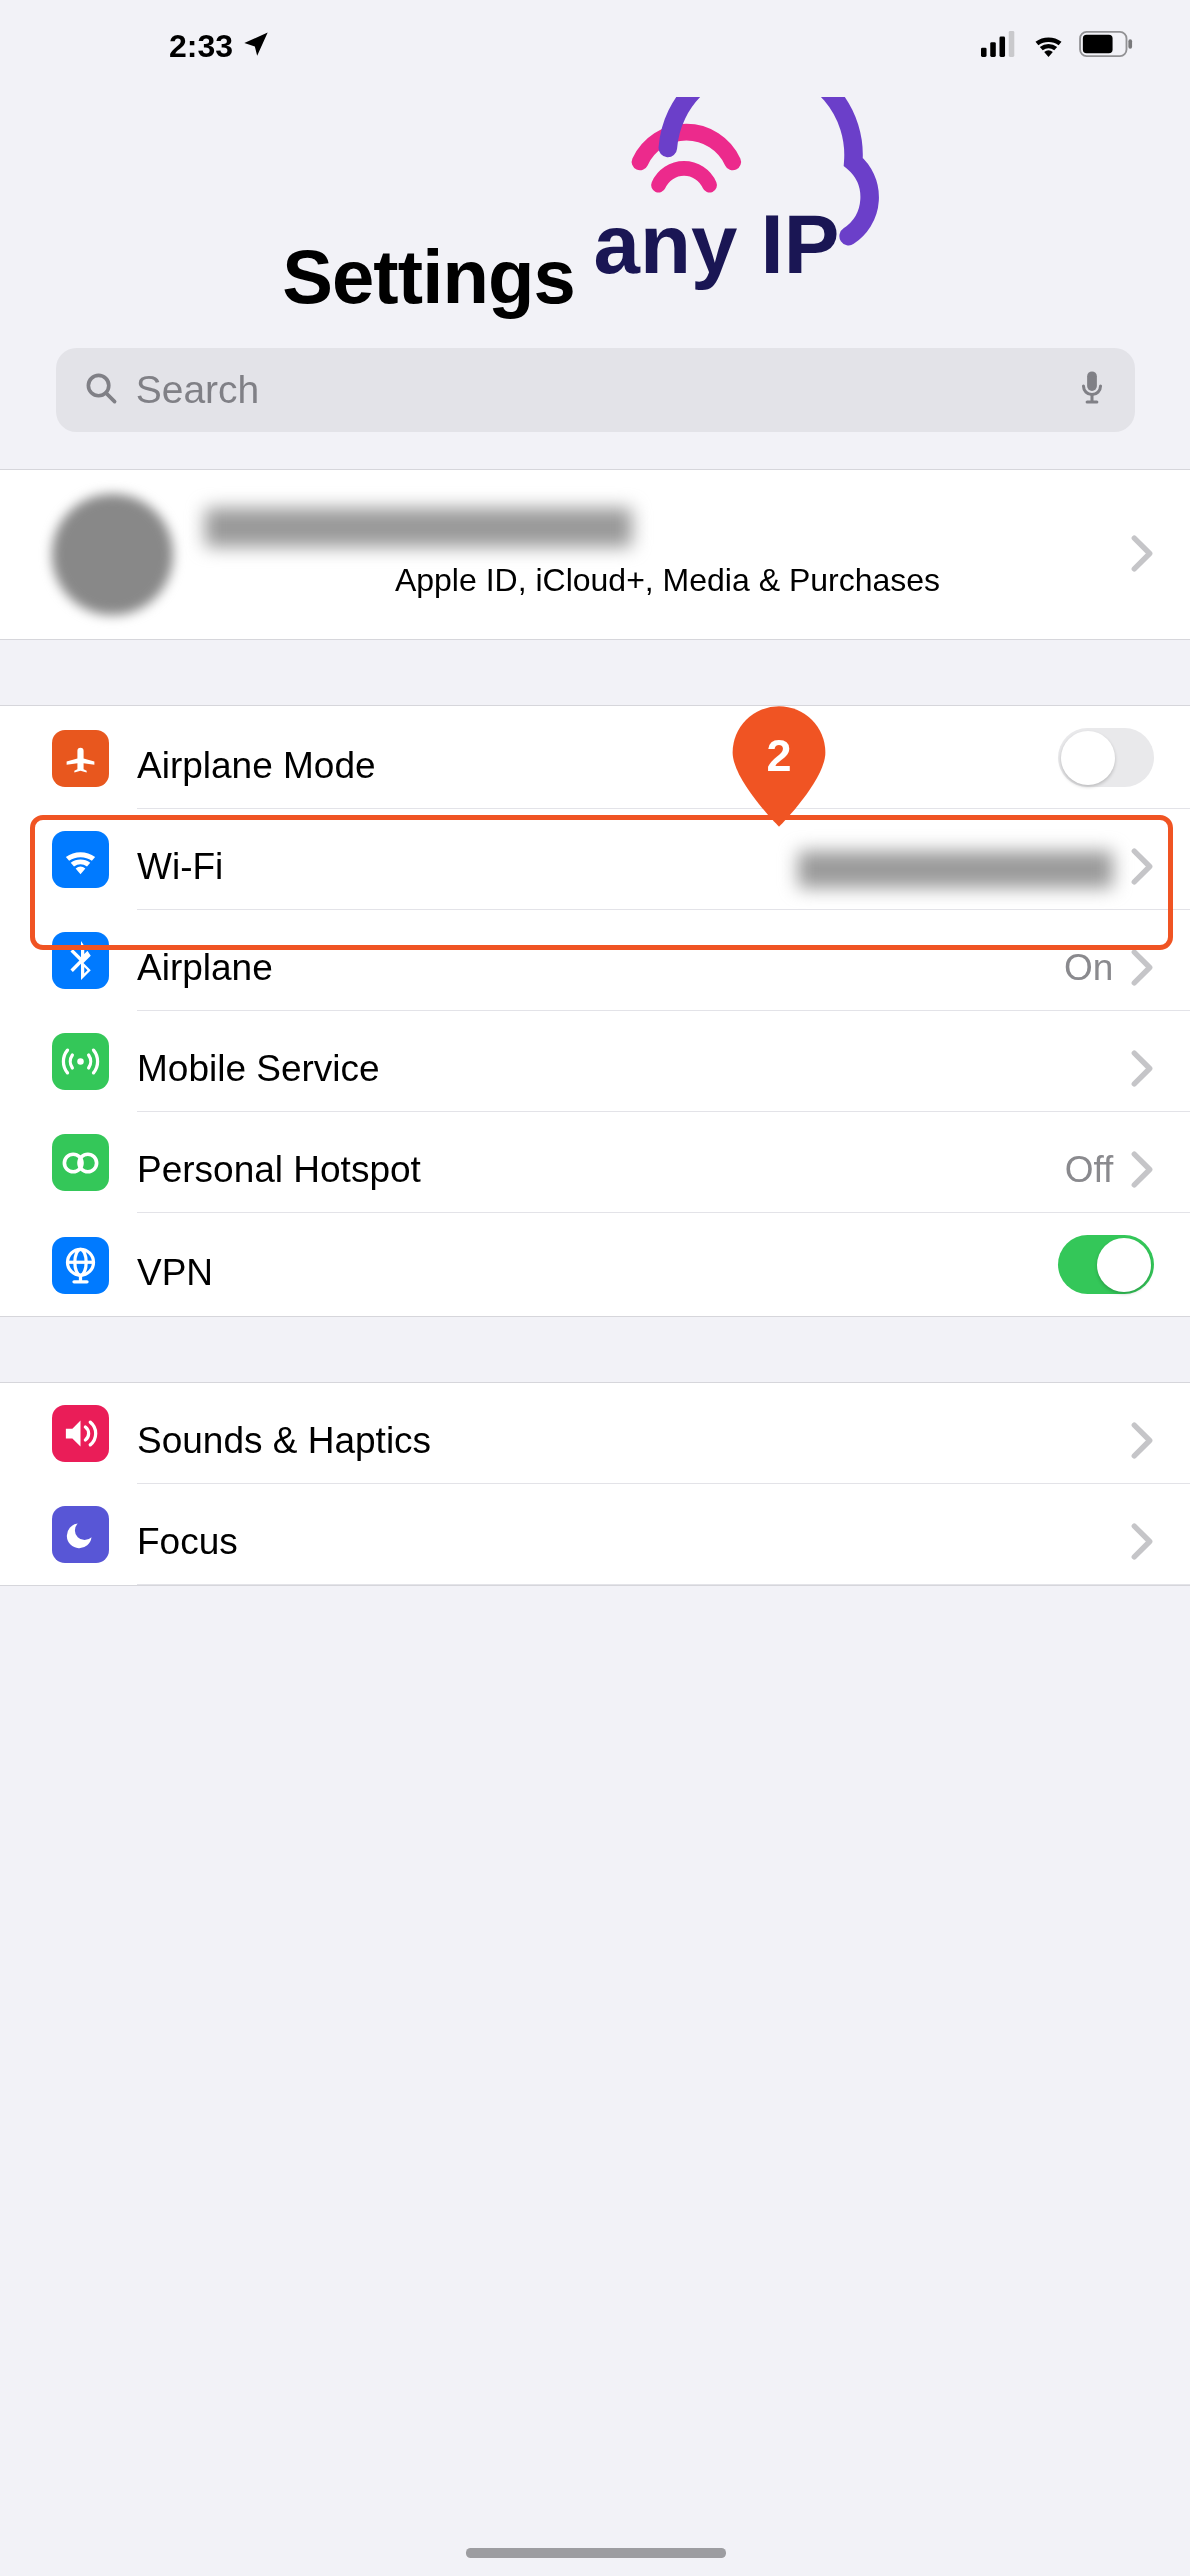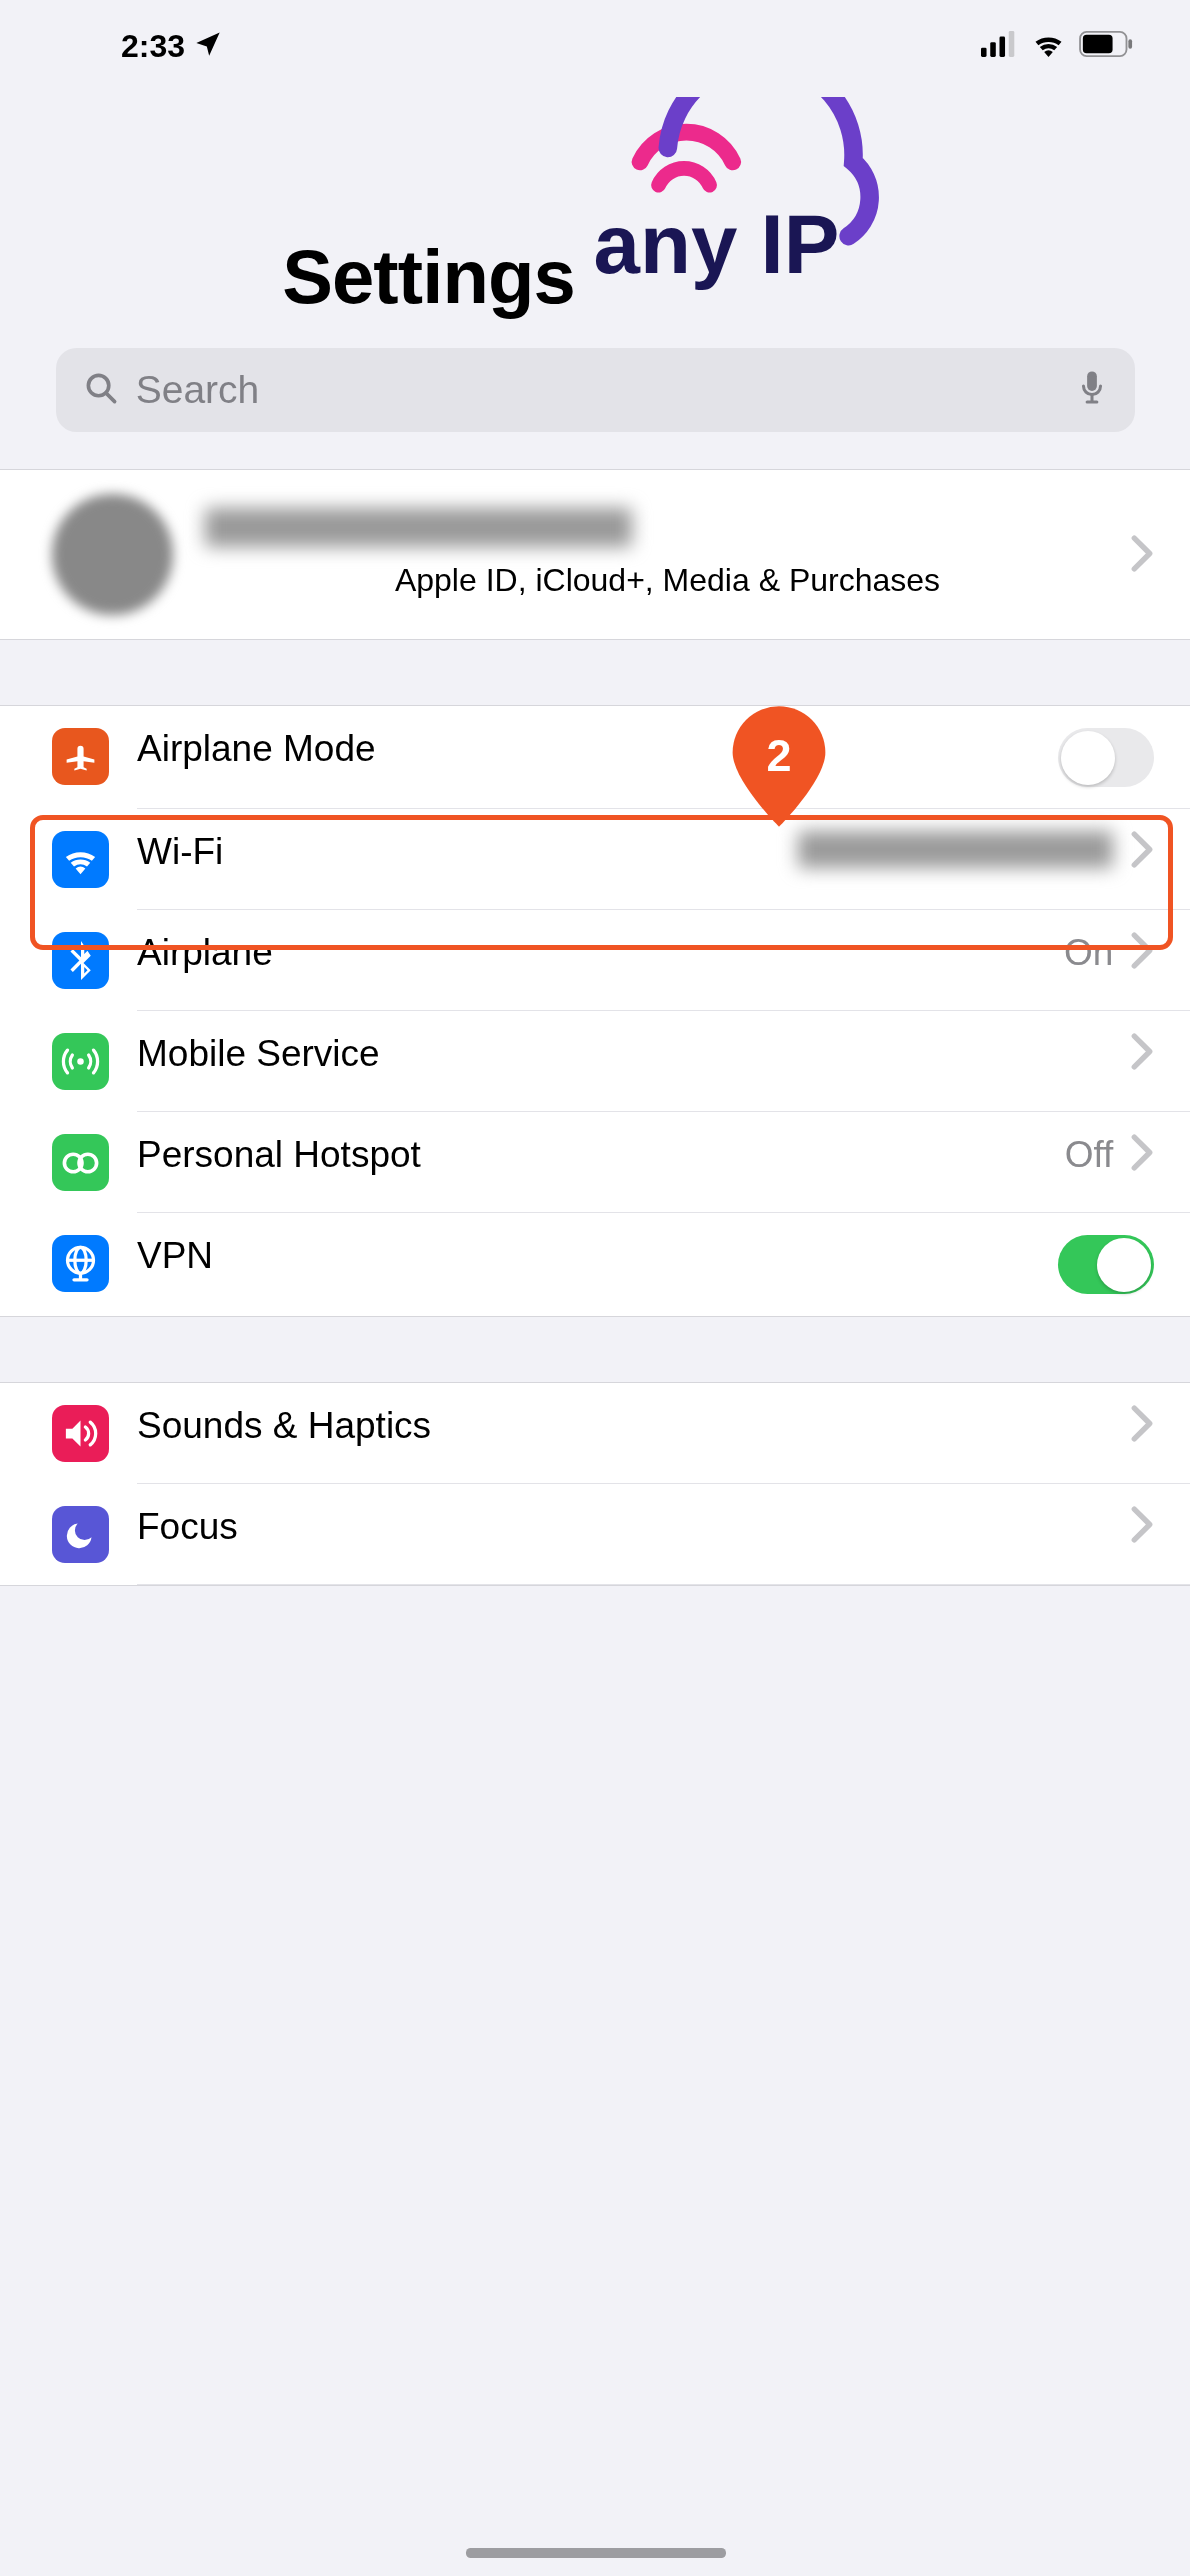--- a/index.html
+++ b/index.html
@@ -12,20 +12,21 @@
   position: relative;
   transform-origin: top left;
 }
 .status-bar {
   display: flex;
   justify-content: space-between;
   align-items: center;
   padding: 28px 56px 18.5px 121px;
   font-size: 32px;
   font-weight: 600;
+  margin-left: 48px;
 }
 .status-left { display: flex; align-items: center; gap: 9.3px; }
 .status-right { display: flex; align-items: center; gap: 13px; }
 
 .header {
   padding: 32px 56px 28px 56px;
   display: flex;
   justify-content: center;
   align-items: flex-end;
 }
@@ -63,21 +64,21 @@
 
 .section {
   background: #fff;
   border-top: 0.9px solid #d6d6db;
   border-bottom: 0.9px solid #d6d6db;
 }
 .section + .section { margin-top: 65px; }
 
 .row {
   display: flex;
-  align-items: flex-start;
+  align-items: flex-end;
   padding: 22px 37px 22px 52px;
   min-height: 91px;
   position: relative;
 }
 .row .icon-box {
   width: 57px;
   height: 57px;
   border-radius: 13px;
   display: flex;
   align-items: center;

